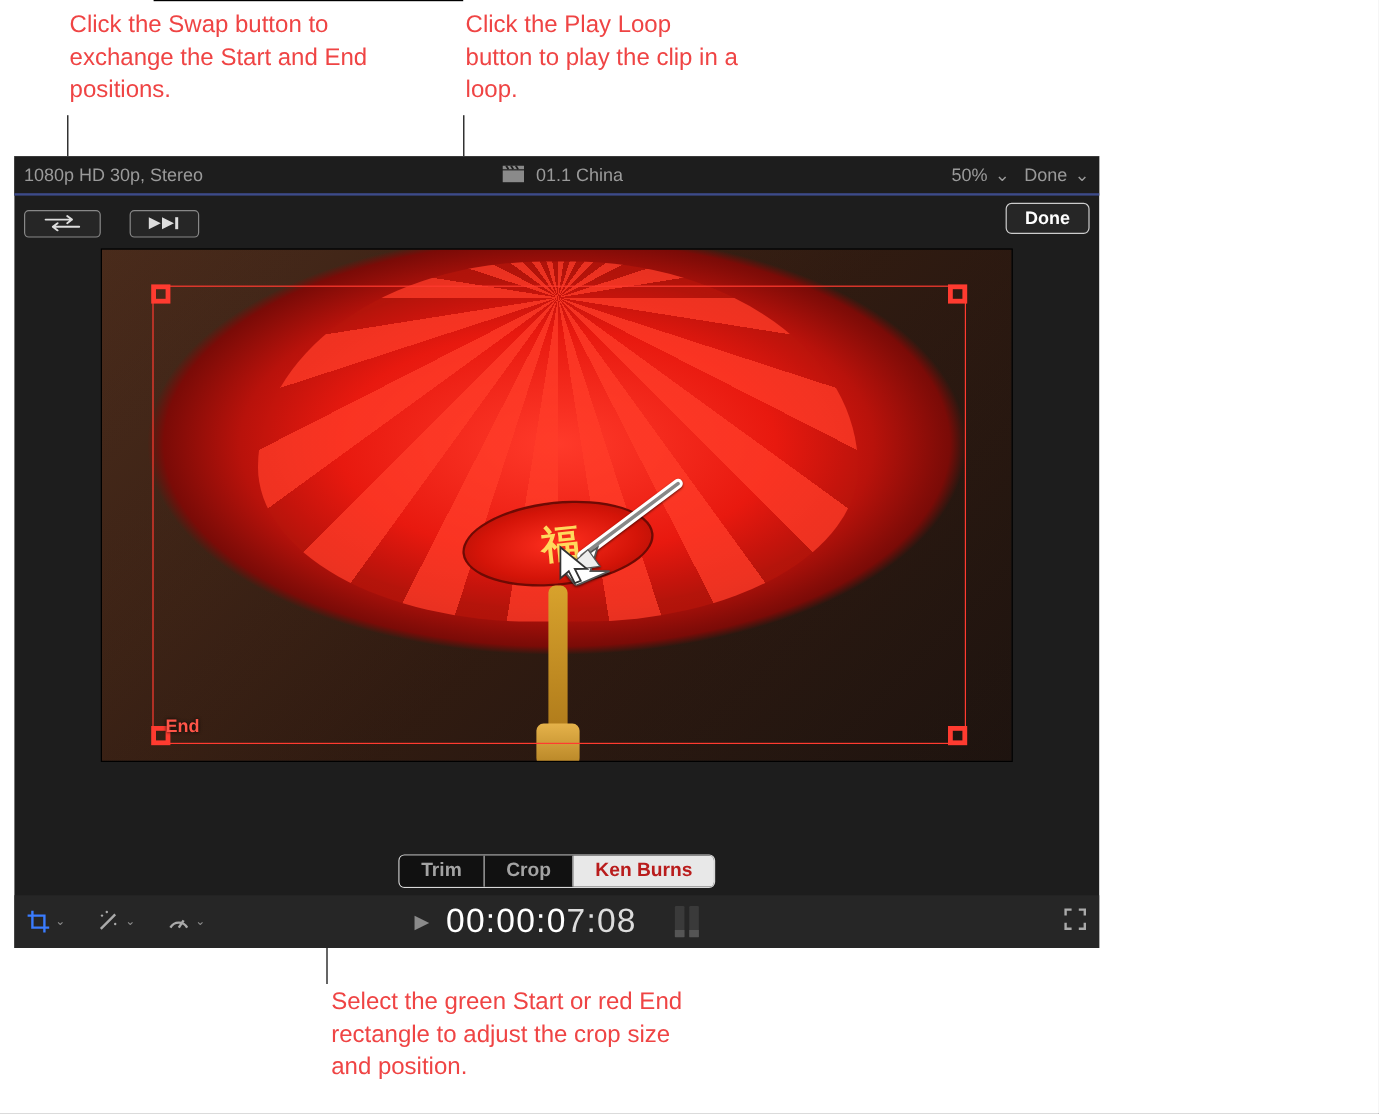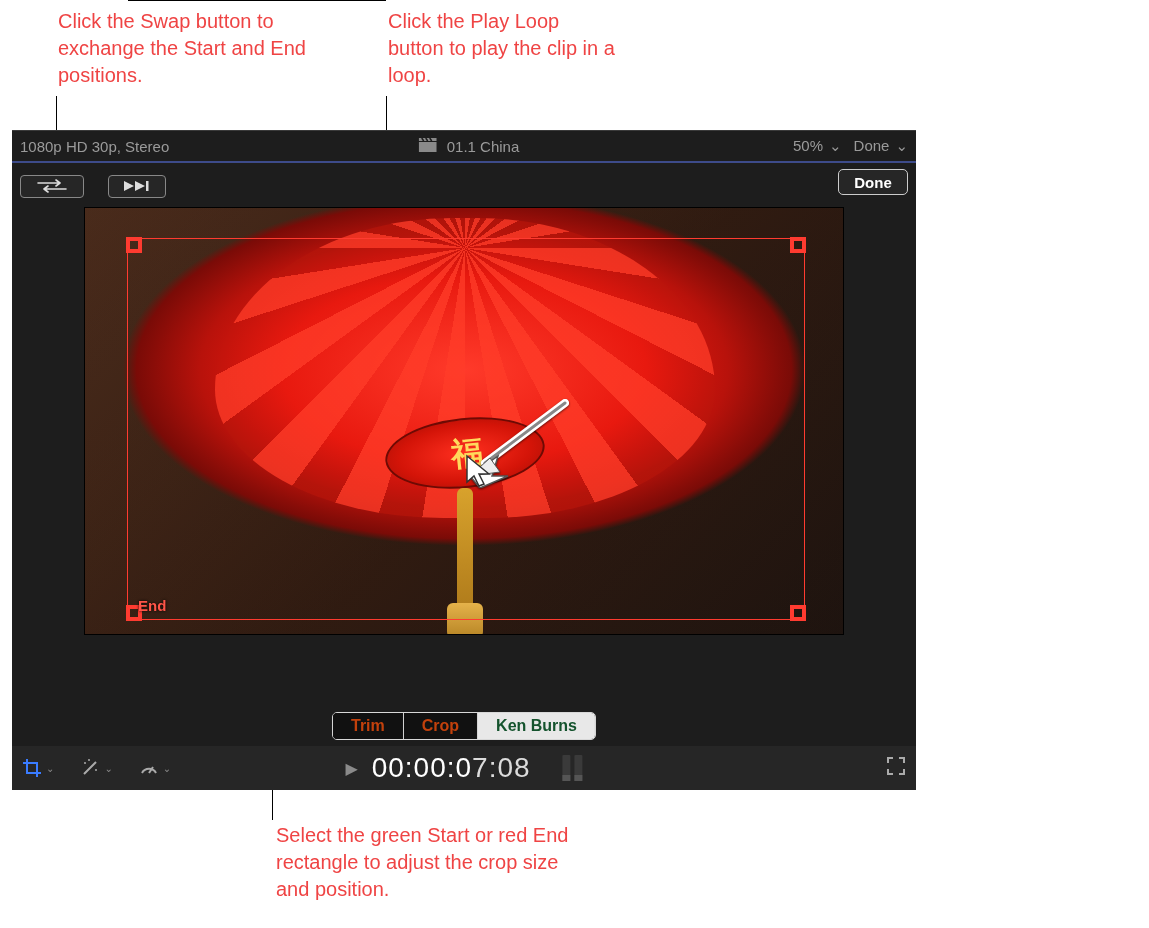--- a/index.html
+++ b/index.html
@@ -162,22 +162,22 @@
     overflow: hidden;
     height: 28px;
     background: #111;
   }
   .mode-segment .seg {
     padding: 0 18px; display: flex; align-items: center;
     font-size: 16px; font-weight: 600;
     border-right: 1.5px solid #d8d8d8;
   }
   .mode-segment .seg:last-child { border-right: none; }
-  .seg.dark { background: #111; color: #c2410c; }
-  .seg.active { background: #e8e8e8; color: #14532d; }
+  .seg.dark { background: #111; color: #a3a3a3; }
+  .seg.active { background: #e8e8e8; color: #b91c1c; }
 
   .transport-bar {
     position: absolute; bottom: 0; left: 0; right: 0;
     height: 44px;
     background: #262626;
     display: flex; align-items: center;
     padding: 0 10px;
     gap: 26px;
   }
   .tool-icon { color: #9a9a9a; display: inline-flex; align-items: center; gap: 4px; }

